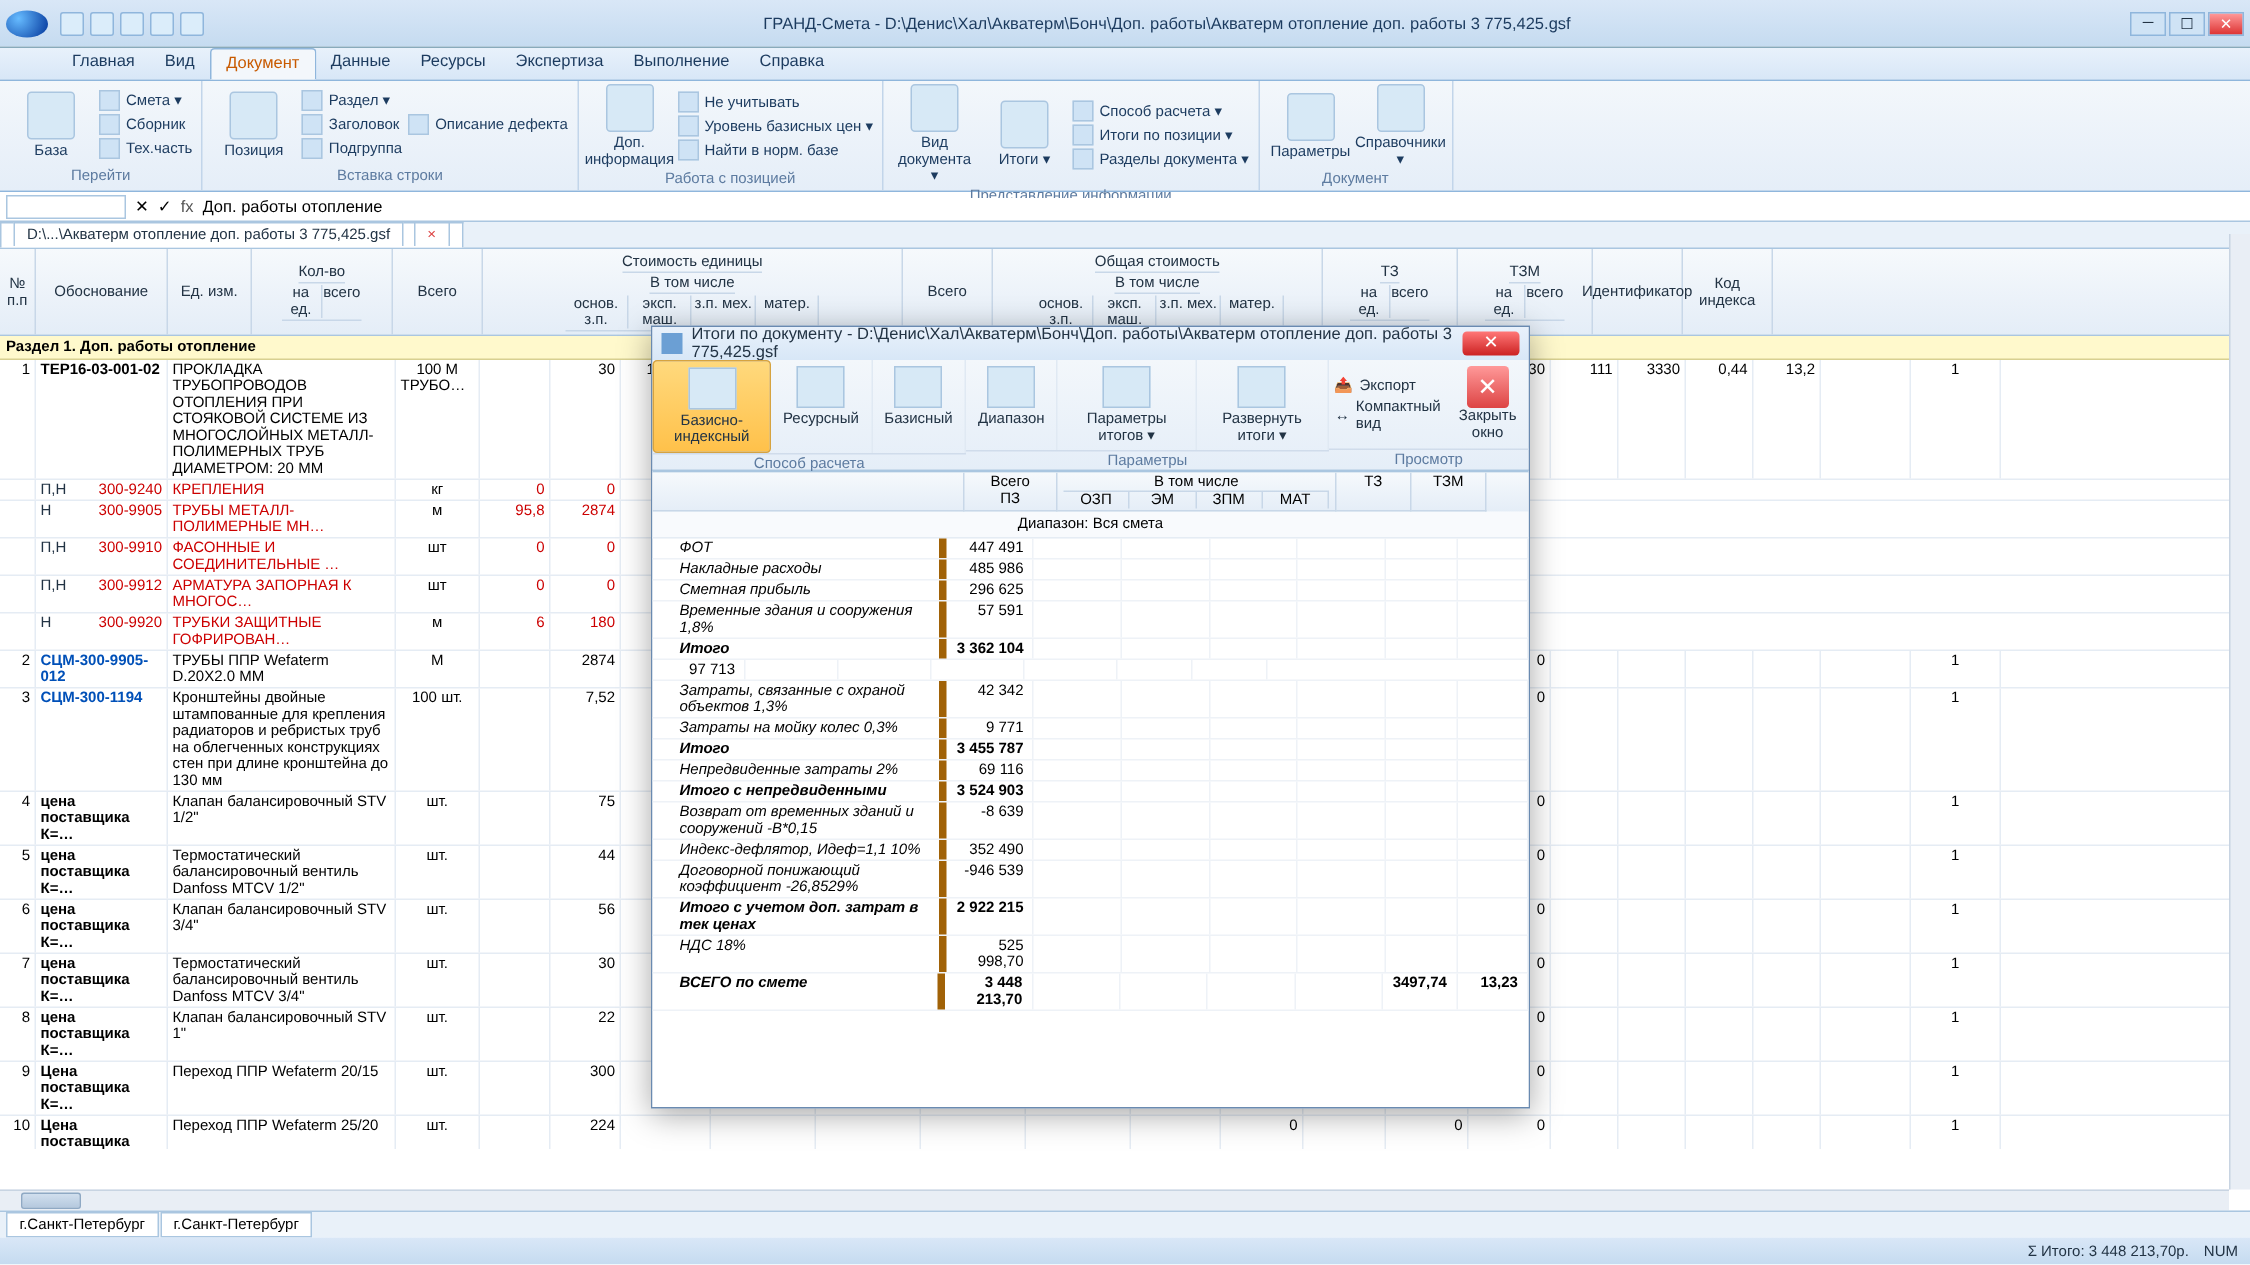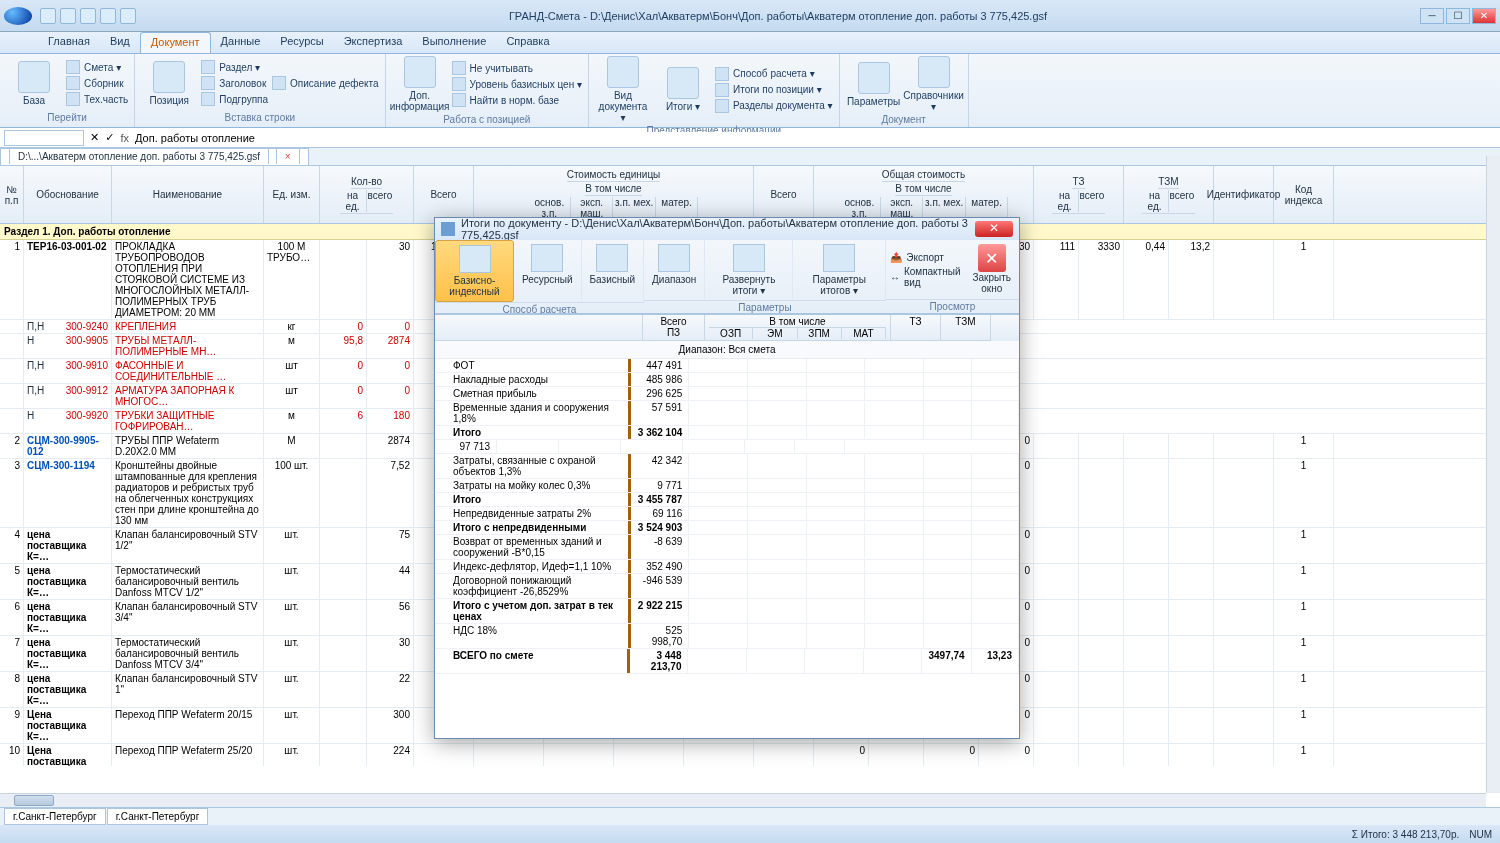--- a/index.html
+++ b/index.html
@@ -80,21 +80,21 @@
 .m-close-btn { display: flex; flex-direction: column; align-items: center; padding: 4px 8px; cursor: pointer; }
 .m-close-btn .ico { width: 28px; height: 28px; background: linear-gradient(#f99,#d44); border-radius: 3px; color: #fff; display: flex; align-items: center; justify-content: center; font-size: 16px; }
 .m-close-btn span { font-size: 10px; color: #234; line-height: 1.1; text-align: center; }
 
 .modal-grid { flex: 1; background: #fff; overflow: auto; border-top: 1px solid #aac6e0; position: relative; }
 .mg-header { display: flex; background: linear-gradient(#f6f9fc,#e4edf7); font-size: 10px; position: sticky; top: 0; }
 .mg-header > div { border-right: 1px solid #c8d7e8; border-bottom: 1px solid #c8d7e8; padding: 1px 4px; text-align: center; }
 .mg-range { padding: 3px 8px; font-size: 10px; border-bottom: 1px solid #e5ecf4; background: #f8fafd; }
 .mg-row { display: flex; border-bottom: 1px solid #eef2f7; font-size: 10px; }
 .mg-row.bold { font-weight: bold; }
-.mg-label { width: 208px; padding: 1px 4px 1px 18px; border-right: 3px solid #a16207; }
+.mg-label { width: 208px; padding: 1px 4px 1px 18px; border-right: 5px solid #a16207; font-style: italic; }
 .mg-val { width: 62px; text-align: right; padding: 1px 6px; border-right: 1px solid #eef2f7; }
 
 
 .sheet-tabs { position: absolute; bottom: 18px; left: 0; right: 0; height: 18px; background: #e9f1f9; border-top: 1px solid #aac6e0; display: flex; align-items: center; padding-left: 4px; font-size: 10px; }
 .sheet-tabs span { padding: 2px 8px; background: #fff; border: 1px solid #aac6e0; margin-right: 1px; }
 .status-bar { position: absolute; bottom: 0; left: 0; right: 0; height: 18px; background: linear-gradient(#d9e7f7,#c5dbf0); display: flex; align-items: center; font-size: 10px; color: #234; justify-content: flex-end; padding: 0 8px; gap: 10px; }
 .status-bar .pill { background: #eaf3e0; border: 1px solid #9cc080; padding: 0 6px; border-radius: 2px; margin-top: 36px; }
 .hscroll { position: absolute; bottom: 36px; left: 0; right: 14px; height: 14px; background: #e9eef5; border-top: 1px solid #c8d4e2; }
 .hscroll-thumb { position: absolute; left: 14px; top: 1px; width: 40px; height: 11px; background: linear-gradient(#d1dfee,#b5c9de); border: 1px solid #8fa9c4; border-radius: 2px; }
 .vscroll { position: absolute; top: 156px; right: 0; bottom: 50px; width: 14px; background: #e9eef5; border-left: 1px solid #c8d4e2; }
@@ -221,21 +221,20 @@
   <span>
     <span>D:\...\Акватерм отопление доп. работы 3 775,425.gsf</span>
     <span class="x">×</span>
   </span>
 </div>
 
 <div class="grid-wrap">
   <div class="grid-header" id="grid-header">
       <div class="gh" style="width:24px">№ п.п</div>
   <div class="gh" style="width:88px">Обоснование</div>
-  <div class="gh" style="width:152px">Наименование</div>
   <div class="gh" style="width:56px">Ед. изм.</div>
   <div class="gh gh-stack" style="width:94px">
         <div>Кол-во</div>
         <div style="display:flex">
           <div style="width:50%;border-right:1px solid #c8d7e8">на ед.</div>
           <div style="width:50%">всего</div>
         </div>
       </div>
   <div class="gh" style="width:60px">Всего</div>
   <div class="gh gh-stack" style="width:280px">
@@ -602,25 +601,25 @@
       <div class="m-rib-grp-label">Способ расчета</div>
     </div>
     <div class="m-rib-grp">
       <div class="m-rib-grp-body">
         <div class="m-rib-btn">
             <div class="ico"></div>
             <span>Диапазон</span>
           </div>
         <div class="m-rib-btn">
             <div class="ico"></div>
-            <span>Развернуть итоги ▾</span>
+            <span>Параметры итогов ▾</span>
           </div>
         <div class="m-rib-btn">
             <div class="ico"></div>
-            <span>Параметры итогов ▾</span>
+            <span>Развернуть итоги ▾</span>
           </div>
       </div>
       <div class="m-rib-grp-label">Параметры</div>
     </div>
     <div class="m-rib-grp" style="flex:1">
       <div class="m-rib-grp-body">
         <div class="m-rib-small">
           <div>📤 <span>Экспорт</span></div>
           <div>↔ <span>Компактный вид</span></div>
         </div>

